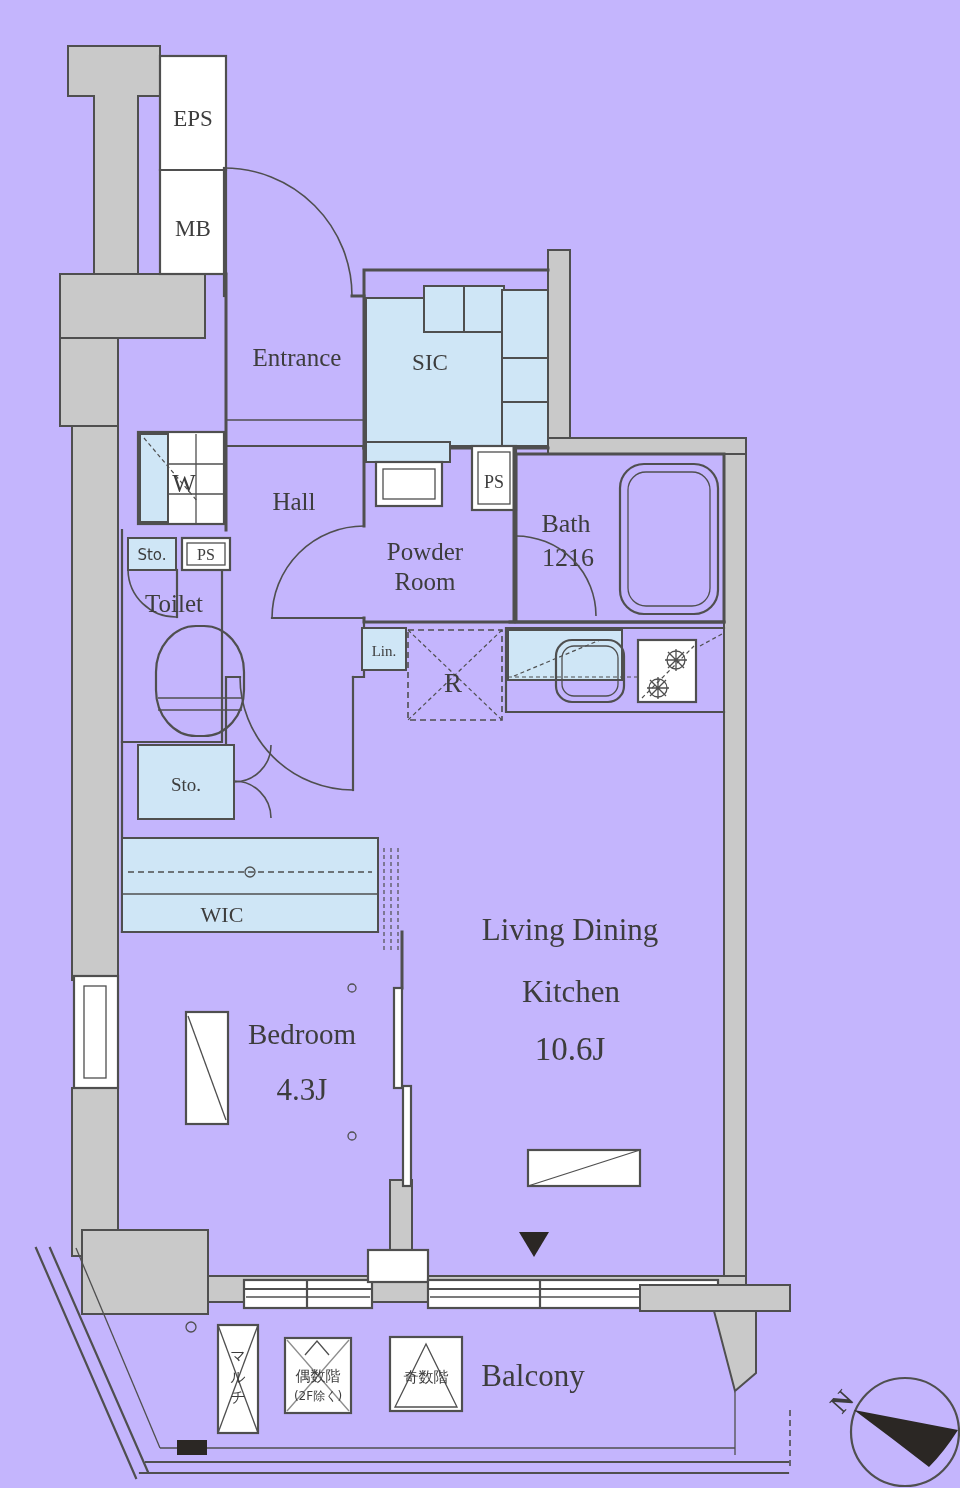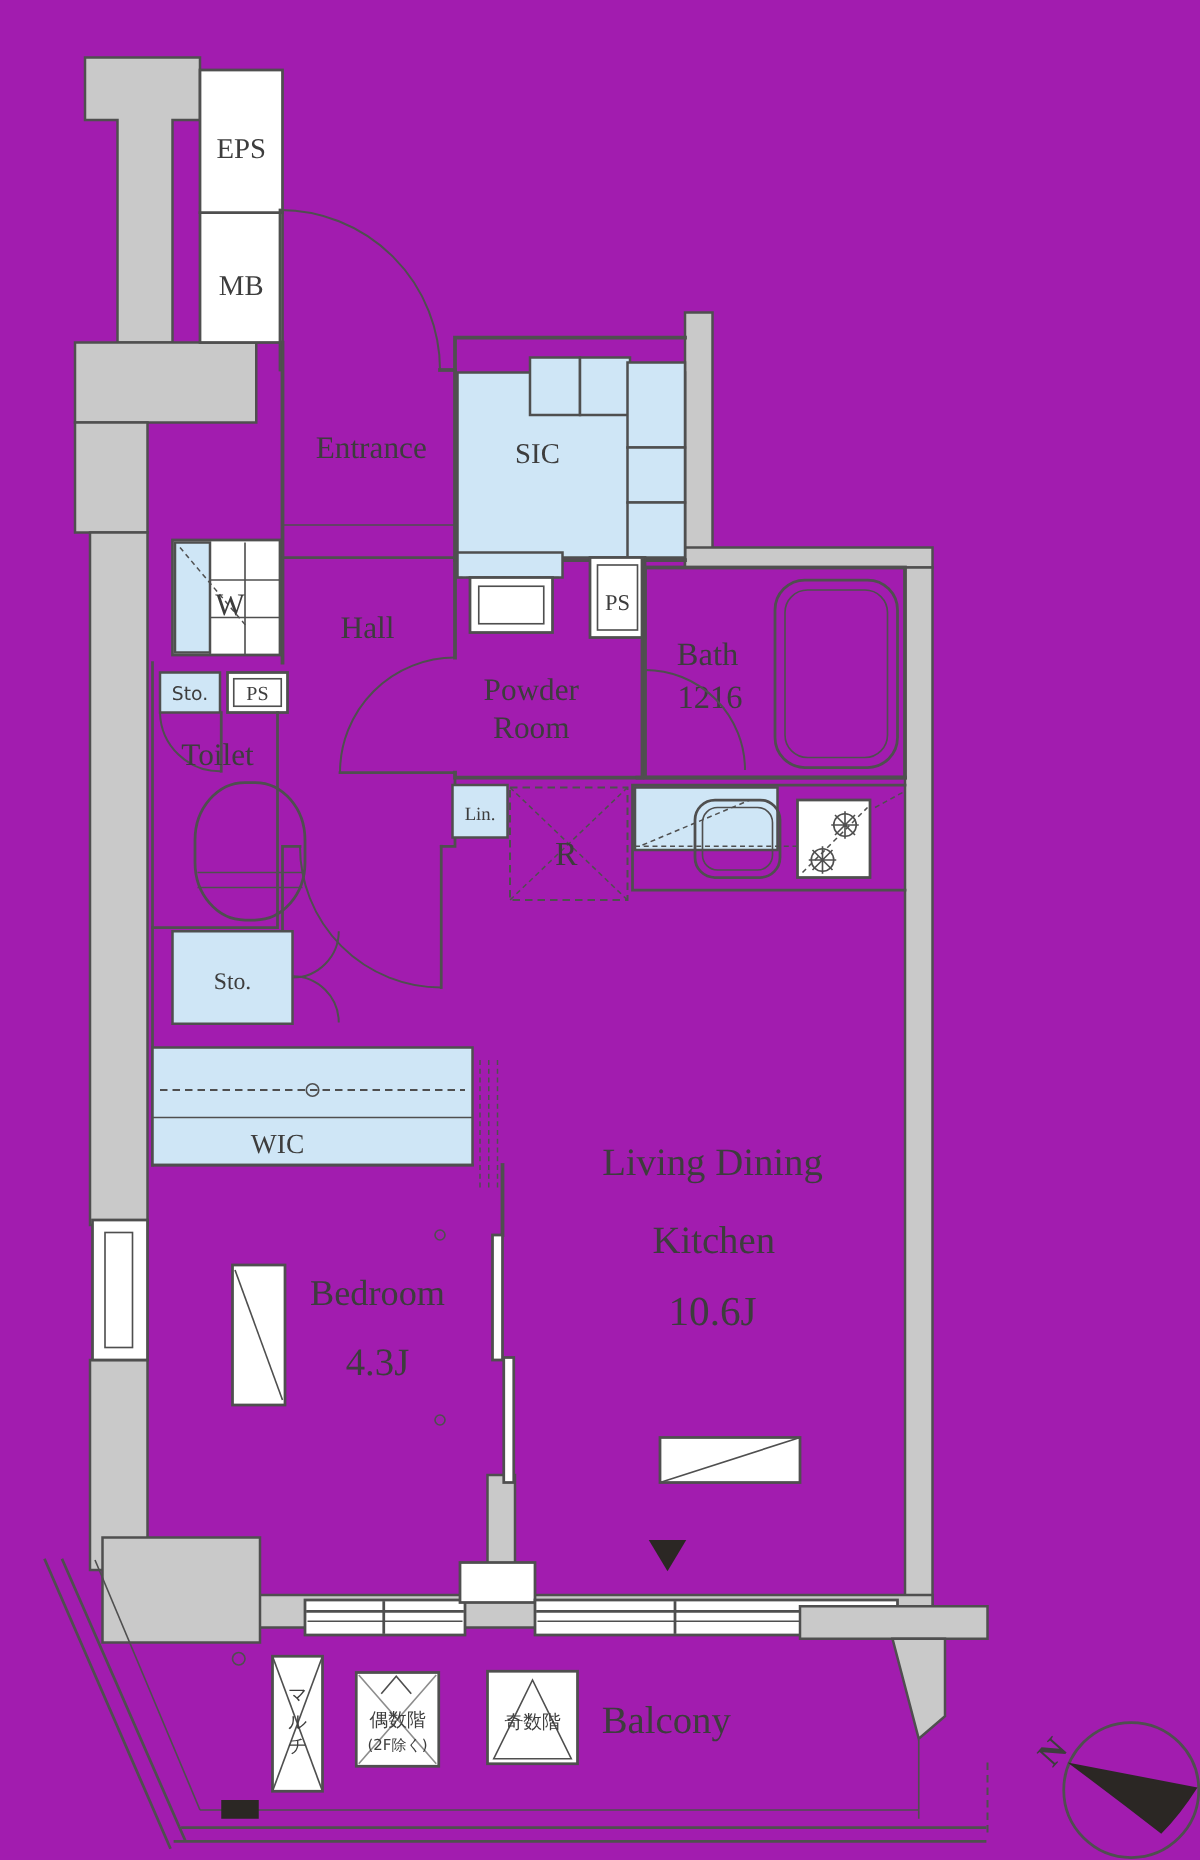--- a/index.html
+++ b/index.html
@@ -1,16 +1,16 @@
 <!DOCTYPE html>
 <html style="--c-fixture: #cfe6f6; --c-wall: #c9c9c9; --c-line: #4f4f4f; --c-text: #3d3d3d; --c-dark: #2b2724;"><head>
 <meta charset="utf-8">
 <style>
   html,body{margin:0;padding:0;background:#ffffff;}
-  #plan-wrap{position:relative;width:960px;height:1488px;background:#a21caf;overflow:hidden;}
+  #plan-wrap{position:relative;width:960px;height:1488px;background:#c4b5fd;overflow:hidden;}
   svg{display:block;}
   
   .gw{fill:var(--c-wall);stroke:var(--c-line);stroke-width:2;}
   .wl{stroke:var(--c-line);stroke-width:3;fill:none;stroke-linecap:square;}
   .wl2{stroke:var(--c-line);stroke-width:2.2;fill:none;stroke-linecap:square;}
   .thin{stroke:var(--c-line);stroke-width:1.3;fill:none;}
   .arc{stroke:var(--c-line);stroke-width:1.6;fill:none;}
   .dsh{stroke:var(--c-line);stroke-width:1.6;fill:none;stroke-dasharray:6 4;}
   .dshthin{stroke:var(--c-line);stroke-width:1.2;fill:none;stroke-dasharray:4 3;}
   .whitebox{fill:#ffffff;stroke:var(--c-line);stroke-width:2.2;}

